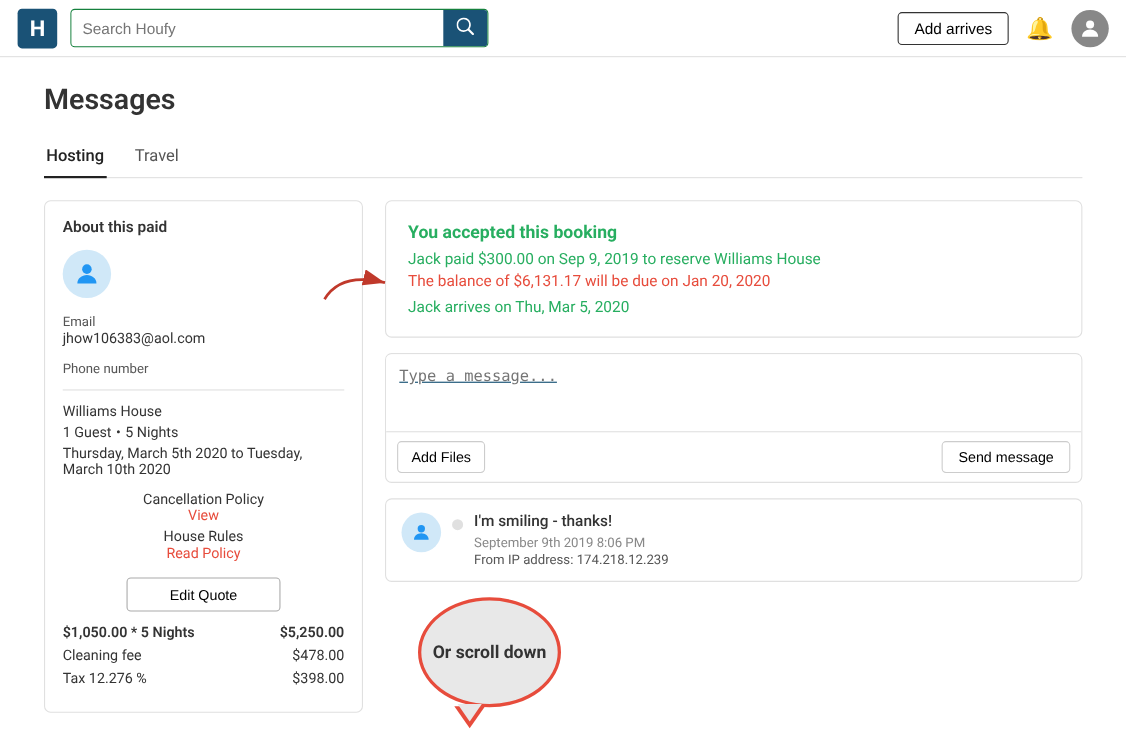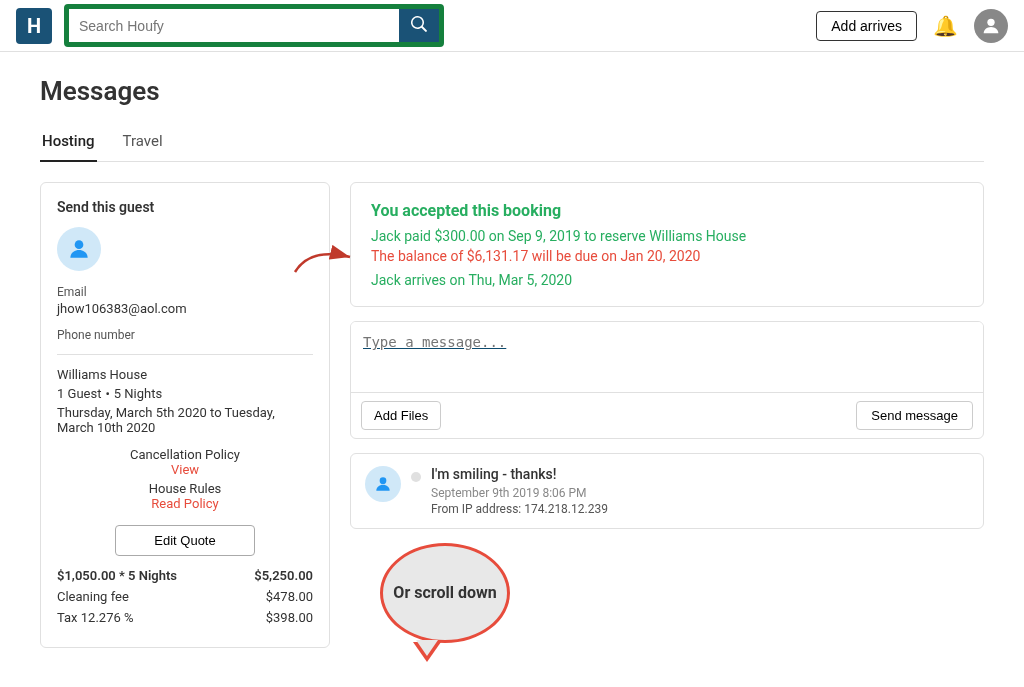--- a/index.html
+++ b/index.html
@@ -19,21 +19,21 @@
       width: 36px; height: 36px;
       background: #1a5276;
       color: #fff;
       font-size: 20px; font-weight: bold;
       border-radius: 4px;
       flex-shrink: 0;
     }
     .search-bar {
       display: flex; align-items: center;
       flex: 1; max-width: 380px;
-      border: 5px solid #15803d; border-radius: 4px; overflow: hidden;
+      border: 1px solid #15803d; border-radius: 4px; overflow: hidden;
     }
     .search-bar input {
       flex: 1; padding: 7px 10px; border: none; outline: none; font-size: 14px;
     }
     .search-bar button {
       background: #1a5276; border: none; color: #fff; padding: 7px 12px; cursor: pointer;
     }
     .nav-right {
       margin-left: auto; display: flex; align-items: center; gap: 16px;
     }
@@ -218,21 +218,21 @@
   <h1 class="page-title">Messages</h1>
 
   <div class="tabs">
     <div class="tab active">Hosting</div>
     <div class="tab">Travel</div>
   </div>
 
   <div class="main-layout">
 
     <div class="left-panel">
-      <div class="about-title">Send this guest</div>
+      <div class="about-title">About this paid</div>
 
       <div class="guest-info">
         <div class="guest-avatar">
           <svg width="26" height="26" viewBox="0 0 24 24" fill="#2196F3">
               <circle cx="12" cy="8" r="4"></circle>
               <path d="M4 20c0-4 3.6-7 8-7s8 3 8 7"></path>
             </svg>
         </div>
       </div>
 

